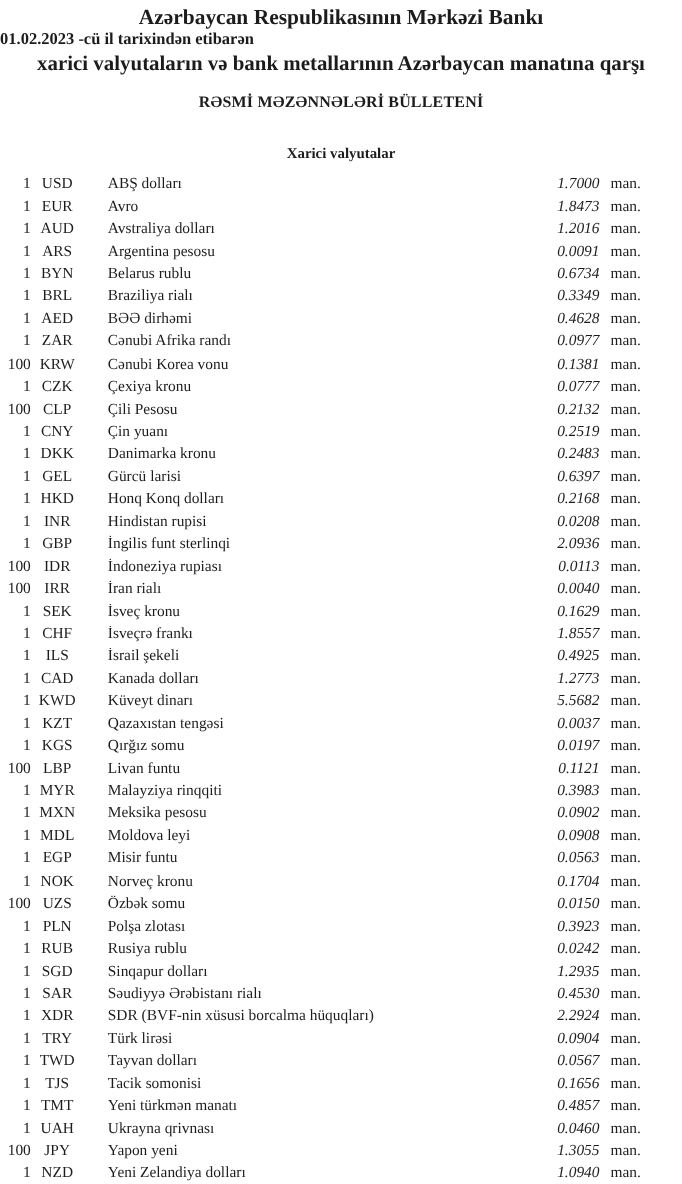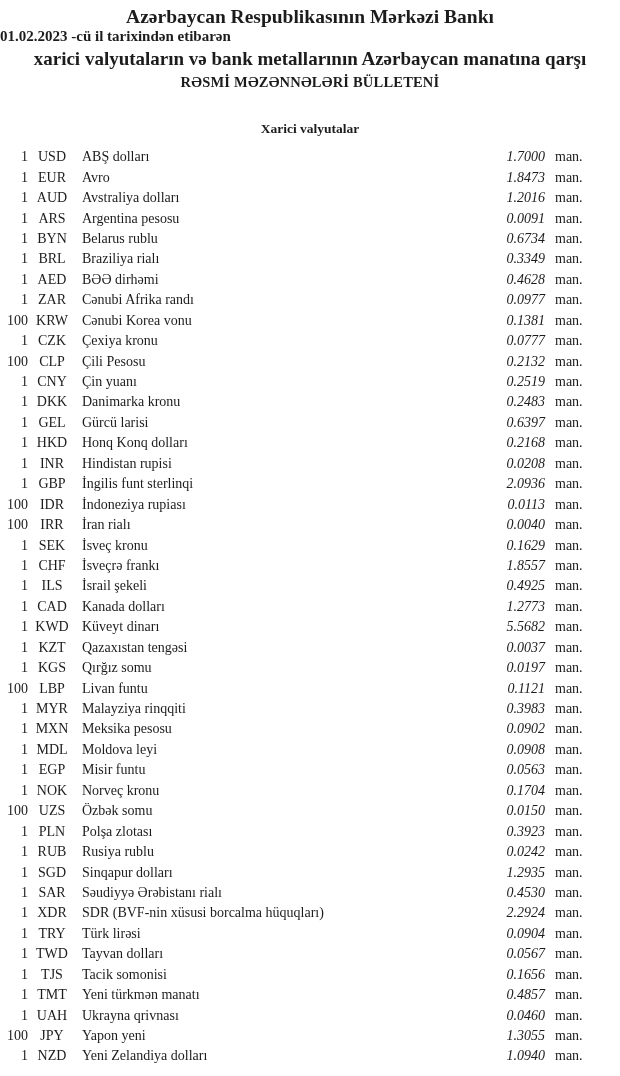--- a/index.html
+++ b/index.html
@@ -36,21 +36,21 @@
     font-size: 19px;
     font-weight: bold;
     line-height: 18px;
     margin-top: 5px;
   }
   .sub-bulletin {
     text-align: center;
     font-size: 14.5px;
     font-weight: bold;
     line-height: 19px;
-    margin-top: 5px;
+    margin-top: 16px;
     letter-spacing: 0.2px;
   }
   .section-title {
     text-align: center;
     font-size: 13.5px;
     font-weight: bold;
     line-height: 18px;
     margin-top: 28px;
   }
   .rates {
@@ -70,20 +70,21 @@
   .code {
     width: 48px;
     text-align: center;
     flex: 0 0 auto;
   }
   .name {
     flex: 1 1 auto;
     padding-left: 6px;
     white-space: nowrap;
     overflow: hidden;
+    margin-left: 16px;
   }
   .val {
     width: 96px;
     text-align: right;
     font-weight: normal;
     font-style: italic;
     flex: 0 0 auto;
   }
   .man {
     width: 45px;

